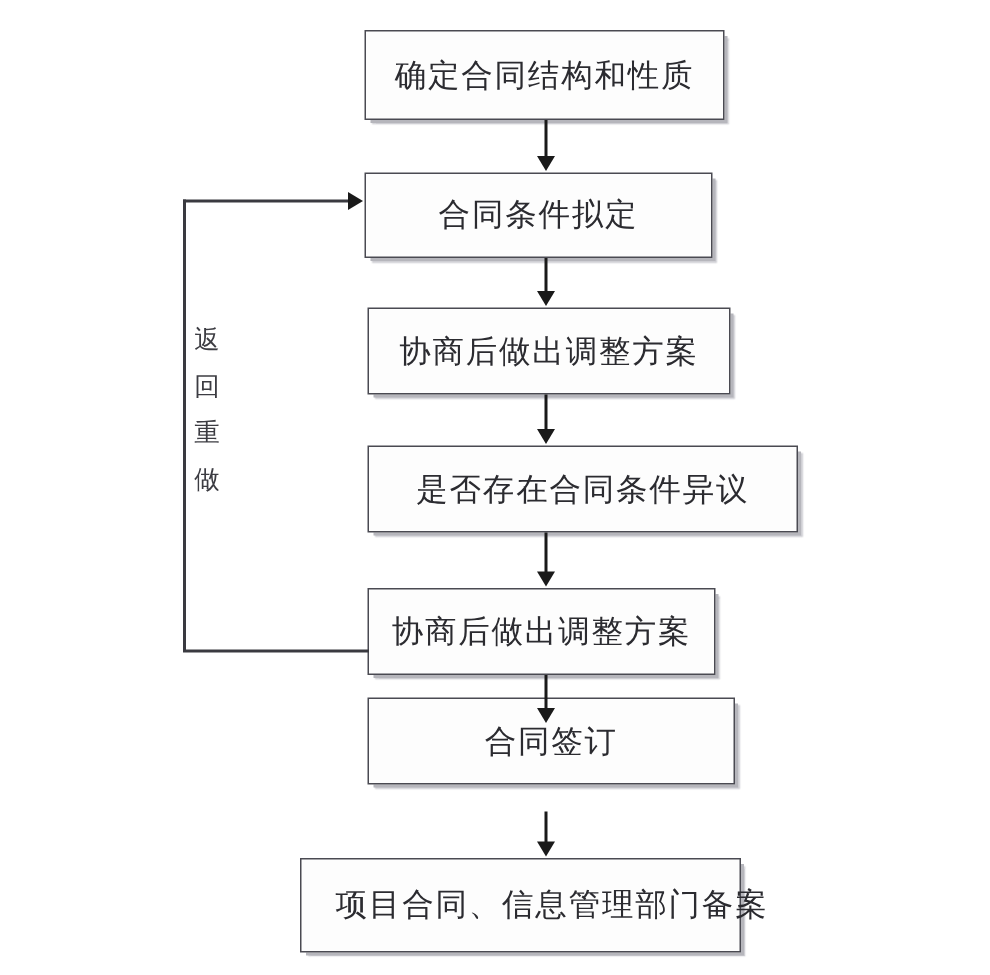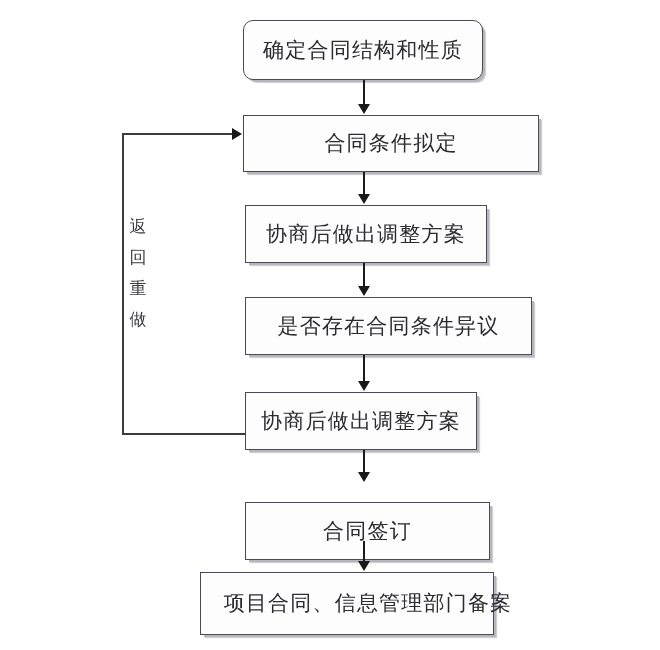--- a/index.html
+++ b/index.html
@@ -81,41 +81,41 @@
     font-size: 17px;
     line-height: 31px;
     color: #3c3c42;
   }
 </style>
 </head>
 <body>
 
 <div id="canvas">
 
-  <div class="node" style="left:243px; top:20px; width:240px; height:60px;border-radius:10px;">
+  <div class="node" style="left:243px; top:20px; width:240px; height:60px;">
     <span class="node-label">确定合同结构和性质</span>
   </div>
 
-  <div class="node" style="left:243px; top:115px; width:296px; height:57px;">
+  <div class="node" style="left:243px; top:115px; width:232px; height:57px;">
     <span class="node-label">合同条件拟定</span>
   </div>
 
   <div class="node" style="left:245px; top:205px; width:242px; height:58px;">
     <span class="node-label">协商后做出调整方案</span>
   </div>
 
   <div class="node" style="left:245px; top:297px; width:287px; height:58px;">
     <span class="node-label">是否存在合同条件异议</span>
   </div>
 
   <div class="node" style="left:245px; top:392px; width:232px; height:58px;">
     <span class="node-label">协商后做出调整方案</span>
   </div>
 
-  <div class="node" style="left:245px; top:502px; width:245px; height:58px;">
+  <div class="node" style="left:245px; top:465px; width:245px; height:58px;">
     <span class="node-label">合同签订</span>
   </div>
 
   <div class="node" style="left:200px; top:572px; width:294px; height:63px;padding-left:42px;">
     <span class="node-label">项目合同、信息管理部门备案</span>
   </div>
 
   <div class="vline" style="left:363px; top:80px; height:25px;"></div>
   <div class="arrow-down" style="left:358px; top:104px;"></div>
 

